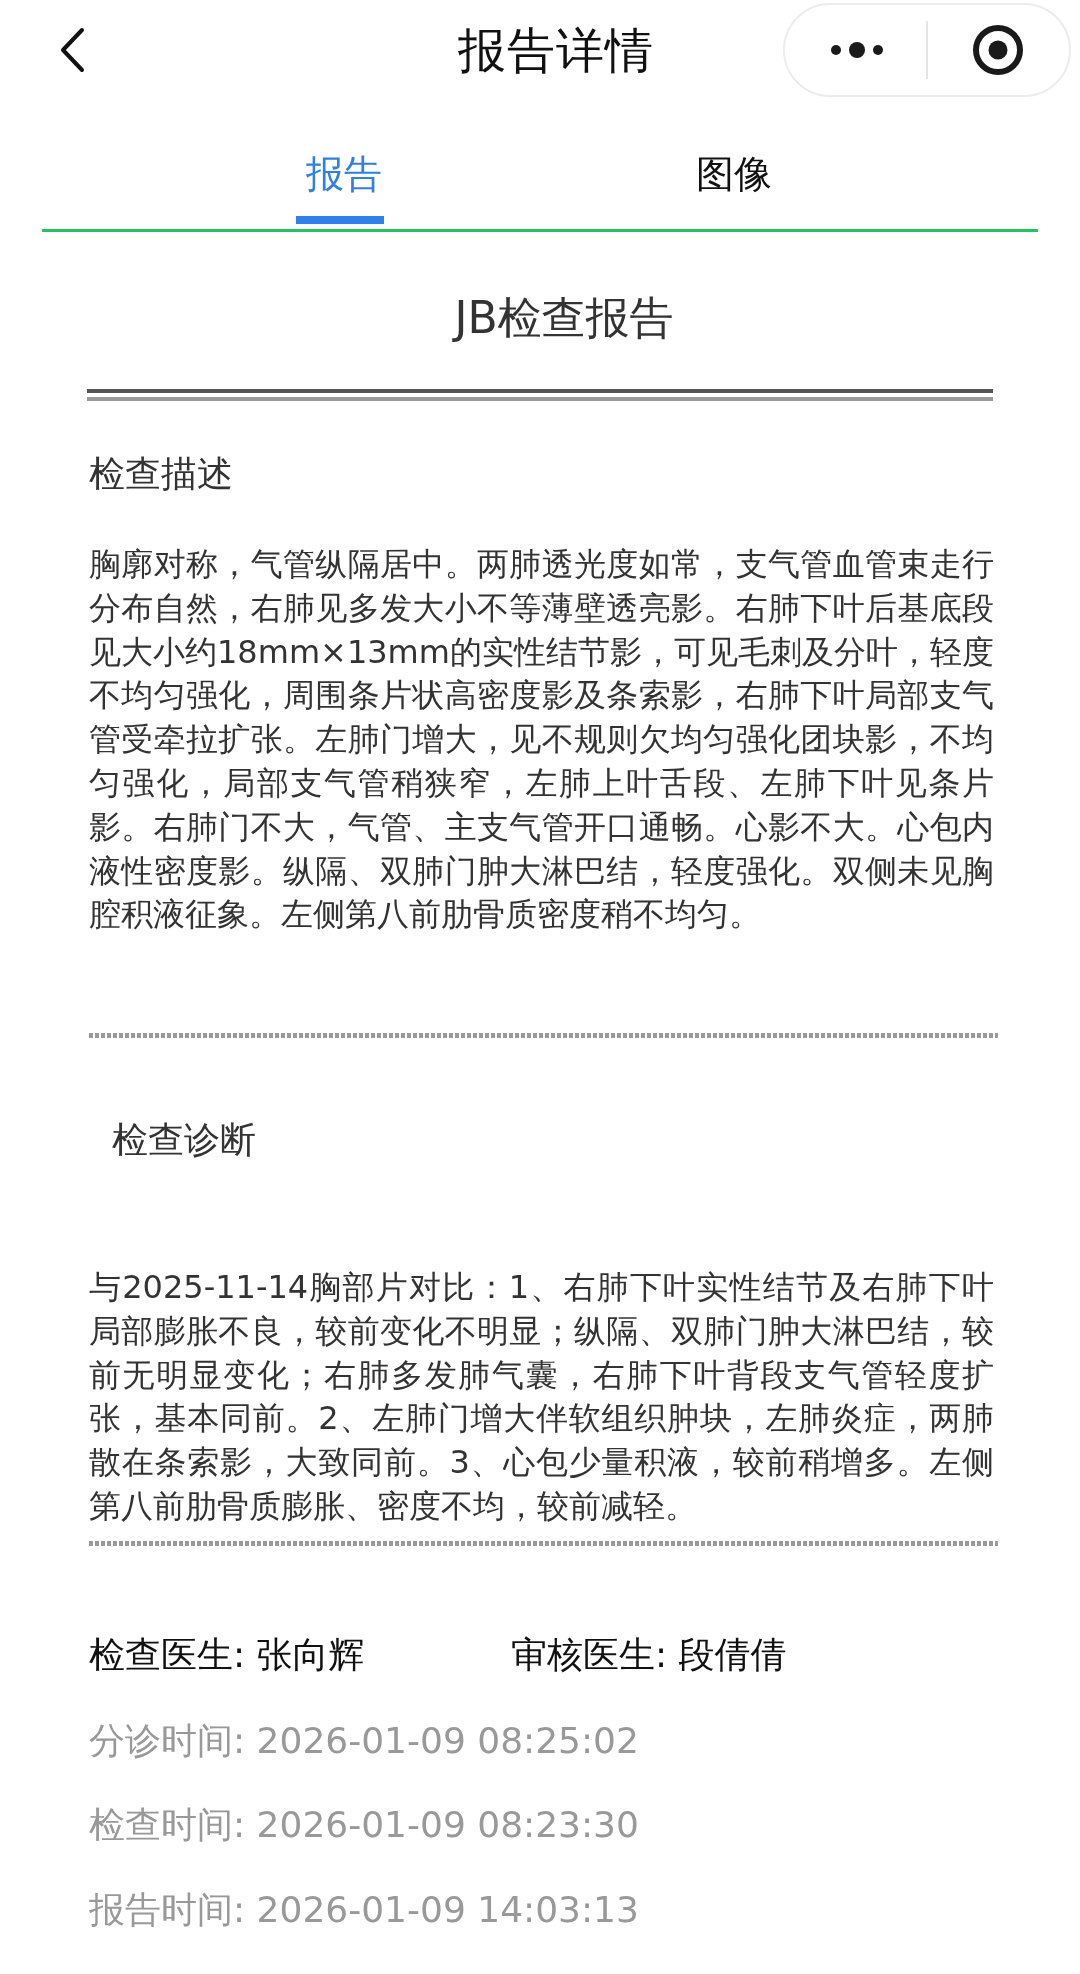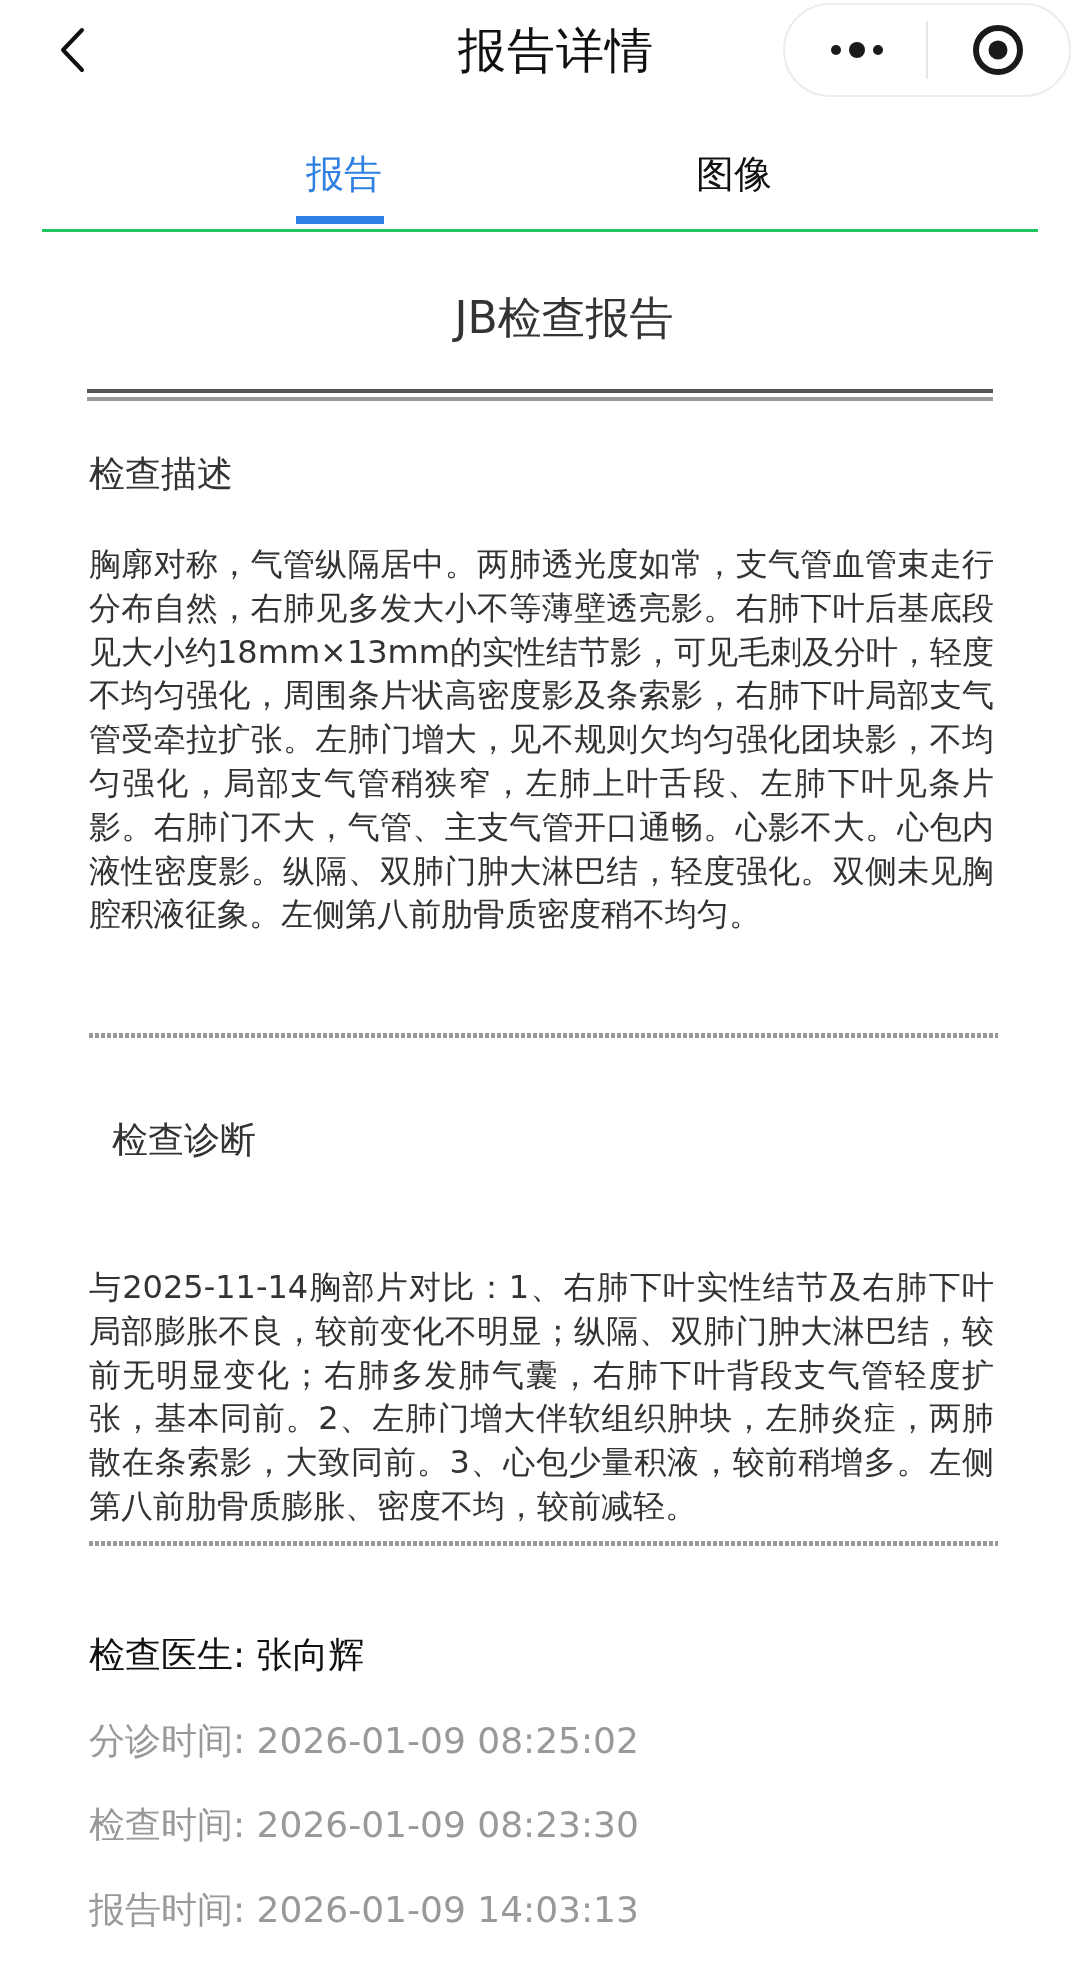--- a/index.html
+++ b/index.html
@@ -103,20 +103,23 @@
   <div class="para" style="top:543px;">胸廓对称，气管纵隔居中。两肺透光度如常，支气管血管束走行分布自然，右肺见多发大小不等薄壁透亮影。右肺下叶后基底段见大小约18mm×13mm的实性结节影，可见毛刺及分叶，轻度不均匀强化，周围条片状高密度影及条索影，右肺下叶局部支气管受牵拉扩张。左肺门增大，见不规则欠均匀强化团块影，不均匀强化，局部支气管稍狭窄，左肺上叶舌段、左肺下叶见条片影。右肺门不大，气管、主支气管开口通畅。心影不大。心包内液性密度影。纵隔、双肺门肿大淋巴结，轻度强化。双侧未见胸腔积液征象。左侧第八前肋骨质密度稍不均匀。</div>
   <div class="dotted" style="top:1033px;"></div>
 
   <div class="section-title" style="top:1118px;margin-left:23px;">检查诊断</div>
   <div class="para" style="top:1230px;margin-top:36px;">与2025-11-14胸部片对比：1、右肺下叶实性结节及右肺下叶局部膨胀不良，较前变化不明显；纵隔、双肺门肿大淋巴结，较前无明显变化；右肺多发肺气囊，右肺下叶背段支气管轻度扩张，基本同前。2、左肺门增大伴软组织肿块，左肺炎症，两肺散在条索影，大致同前。3、心包少量积液，较前稍增多。左侧第八前肋骨质膨胀、密度不均，较前减轻。</div>
   <div class="dotted" style="top:1541px;"></div>
 
   <div class="meta-row" style="top:1633px;">
     <span>检查医生: </span><span>张向辉</span>
   </div>
+  <div class="meta-row" style="top:1633px; left:511px;">
+    <span>审核医生: </span><span>段倩倩</span>
+  </div>
 
   <div class="meta-row gray" style="top:1719px;">
     <span>分诊时间: </span><span>2026-01-09 08:25:02</span>
   </div>
   <div class="meta-row gray" style="top:1803px;">
     <span>检查时间: </span><span>2026-01-09 08:23:30</span>
   </div>
   <div class="meta-row gray" style="top:1888px;">
     <span>报告时间: </span><span>2026-01-09 14:03:13</span>
   </div>

